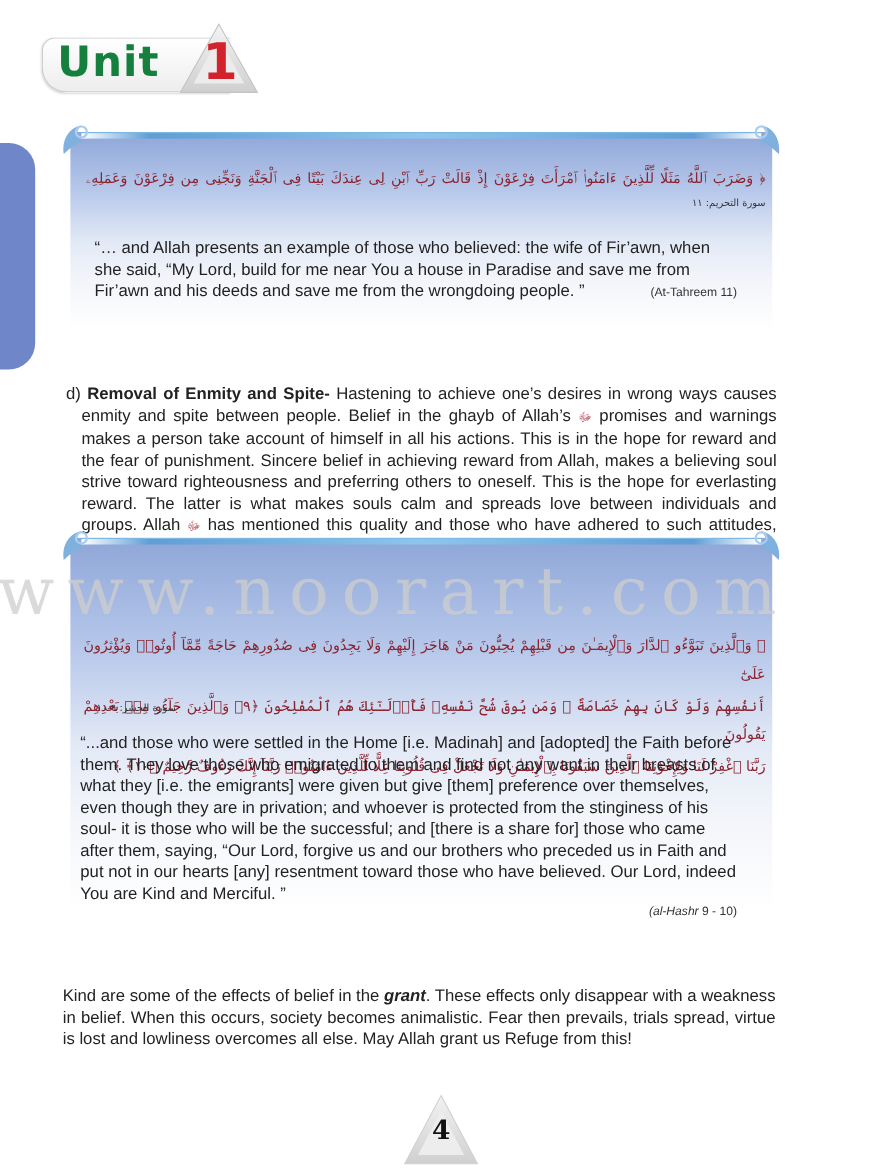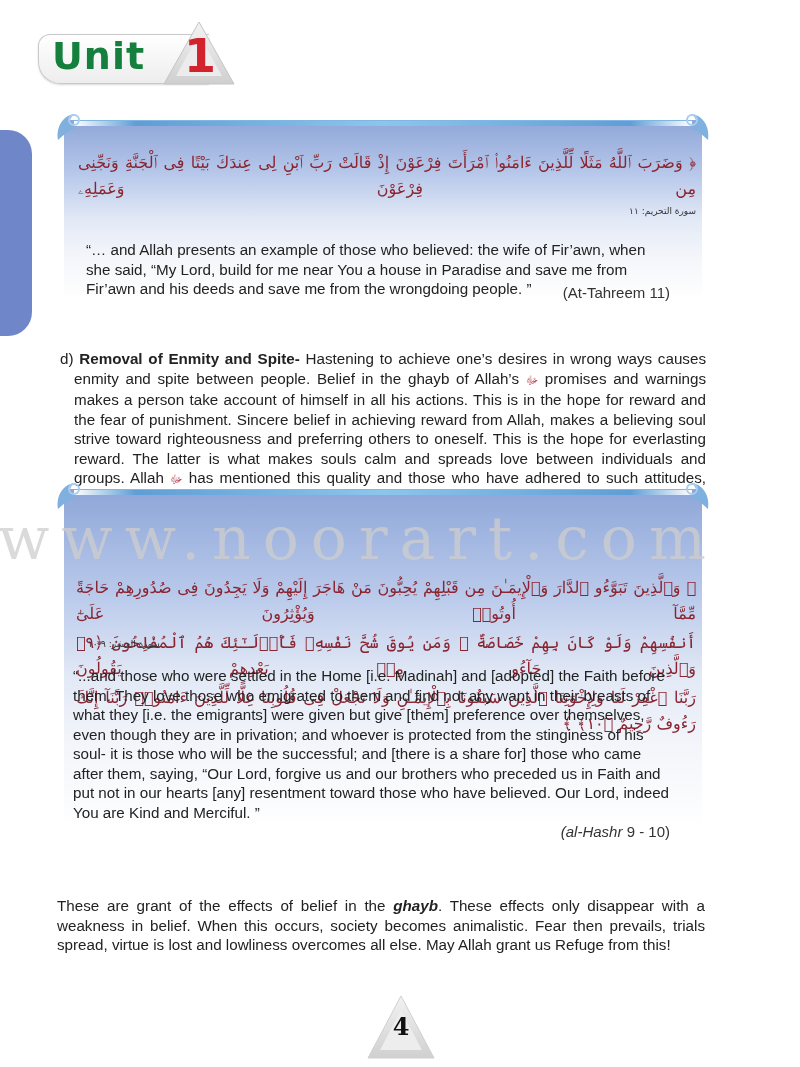--- a/index.html
+++ b/index.html
@@ -46,30 +46,30 @@
     border-top:1px solid #7fb6e2;
   }
   .orn {
     position:absolute; top:-10px; width:34px; height:34px;
   }
   .orn.left { left:-10px; }
   .orn.right { right:-10px; }
   .arabic {
     direction:rtl; text-align:justify; text-align-last:justify;
     font-family:"DejaVu Serif", serif; color:#8a2430;
-    font-size:16px; line-height:26px;
+    font-size:13px; line-height:26px;
   }
   .arabic-last { text-align-last:right; }
   .surah-ref {
     font-family:"DejaVu Sans", sans-serif; font-size:9px; color:#333;text-align:right;
   }
   .trans {
     font-size:15.2px; line-height:19.5px; color:#222; text-align:justify;
   }
-  .cite { font-size:15px; color:#333; }
+  .cite { font-size:11px; color:#333; }
   .para {
     position:absolute; font-size:15.2px; line-height:19.5px; text-align:justify; color:#222;margin-top:40px;
   }
   .honor { color:#b23a48; font-size:11px; }
   .watermark {
     position:absolute; left:-2px; top:508px; width:810px;
     font-family:"DejaVu Serif", serif; font-size:60px; letter-spacing:12px;
     color:rgba(205,205,205,0.75); white-space:nowrap; line-height:60px;
     pointer-events:none;
   }
@@ -107,21 +107,21 @@
   <svg class="orn right" viewBox="0 0 34 34">
     <path d="M30,30 C32,18 26,6 14,4 C20,10 20,16 12,18 C18,20 24,24 30,30 Z" fill="#7fb0de"></path>
     <circle cx="14" cy="10" r="5" fill="none" stroke="#a9cdee" stroke-width="2"></circle>
   </svg>
   <div style="position:absolute;left:14px;right:6px;top:30px;">
     <div class="arabic">﴿ وَضَرَبَ ٱللَّهُ مَثَلًا لِّلَّذِينَ ءَامَنُوا۟ ٱمْرَأَتَ فِرْعَوْنَ إِذْ قَالَتْ رَبِّ ٱبْنِ لِى عِندَكَ بَيْتًا فِى ٱلْجَنَّةِ وَنَجِّنِى مِن فِرْعَوْنَ وَعَمَلِهِۦ</div>
     <div style="direction:rtl;display:flex;align-items:center;gap:10px;margin-top:4px;">
       <span class="surah-ref">سورة التحريم: ١١</span>
     </div>
   </div>
-  <div style="position:absolute;left:22px;right:32px;top:120px;">
+  <div style="position:absolute;left:22px;right:32px;top:96px;">
     <span class="trans">“… and Allah presents an example of those who believed: the wife of Fir’awn, when she said, “My Lord, build for me near You a house in Paradise and save me from Fir’awn and his deeds and save me from the wrongdoing people. ”</span>
     <span class="cite" style="float:right;margin-top:5px;">(At-Tahreem 11)</span>
   </div>
 </div>
 
 <div class="para" style="left:60px;top:309px;width:646px;">
   <div style="padding-left:14px;text-indent:-14px;">
     <span>d)</span>
     <b>Removal of Enmity and Spite-</b><span> Hastening to achieve one’s desires in wrong ways causes enmity and spite between people. Belief in the ghayb of Allah’s </span><span class="honor">ﷻ</span><span> promises and warnings makes a person take account of himself in all his actions.  This is in the hope for reward and the fear of punishment. Sincere belief in achieving reward from Allah, makes a believing soul strive toward righteousness and preferring others to oneself. This is the hope for everlasting reward. The latter is what makes souls calm and spreads love between individuals and groups. Allah </span><span class="honor">ﷻ</span><span> has mentioned this quality and those who have adhered to such attitudes, saying,</span>
   </div>
@@ -143,21 +143,21 @@
     <div class="arabic arabic-last" style="margin-top:3px;">رَبَّنَا ٱغْفِرْ لَنَا وَلِإِخْوَٰنِنَا ٱلَّذِينَ سَبَقُونَا بِٱلْإِيمَـٰنِ وَلَا تَجْعَلْ فِى قُلُوبِنَا غِلًّا لِّلَّذِينَ ءَامَنُوا۟ رَبَّنَآ إِنَّكَ رَءُوفٌ رَّحِيمٌ ﴿١٠﴾ ﴾</div>
   </div>
   <div class="surah-ref" style="position:absolute;left:24px;top:150px;direction:rtl;">سورة الحشر: ٩-١٠</div>
   <div style="position:absolute;left:9px;right:32px;top:177px;">
     <span class="trans">“...and those who were settled in the Home [i.e. Madinah] and [adopted] the Faith before them.  They love those who emigrated to them and find not any want in their breasts of what they [i.e. the emigrants] were given but give [them] preference over themselves, even though they are in privation; and whoever is protected from the stinginess of his soul- it is those who will be the successful; and [there is a share for] those who came after them, saying, “Our Lord, forgive us and our brothers who preceded us in Faith and put not in our hearts [any] resentment toward those who have believed.  Our Lord, indeed You are Kind and Merciful. ”</span>
     <span class="cite" style="float:right;margin-top:20px;"><i>(al-Hashr</i><span> 9 - 10)</span></span>
   </div>
 </div>
 
 <div class="para" style="left:57px;top:856px;width:648px;">
-  <span>These are grant of the effects of belief in the </span><b><i>ghayb</i></b><span>. These effects only disappear with a weakness in belief. When this occurs, society becomes animalistic. Fear then prevails, trials spread, virtue is lost and lowliness overcomes all else.  May Allah grant us Refuge from this!</span>
+  <span>Kind are some of the effects of belief in the </span><b><i>grant</i></b><span>. These effects only disappear with a weakness in belief. When this occurs, society becomes animalistic. Fear then prevails, trials spread, virtue is lost and lowliness overcomes all else.  May Allah grant us Refuge from this!</span>
 </div>
 
 <div class="watermark">www.noorart.com</div>
 
 <svg class="page-tri" viewBox="0 0 70 66">
   <defs>
     <linearGradient id="tg2" x1="0" y1="0" x2="0" y2="1">
       <stop offset="0" stop-color="#f2f2f2"></stop>
         <stop offset="1" stop-color="#d0d0d0"></stop>
     </linearGradient>

